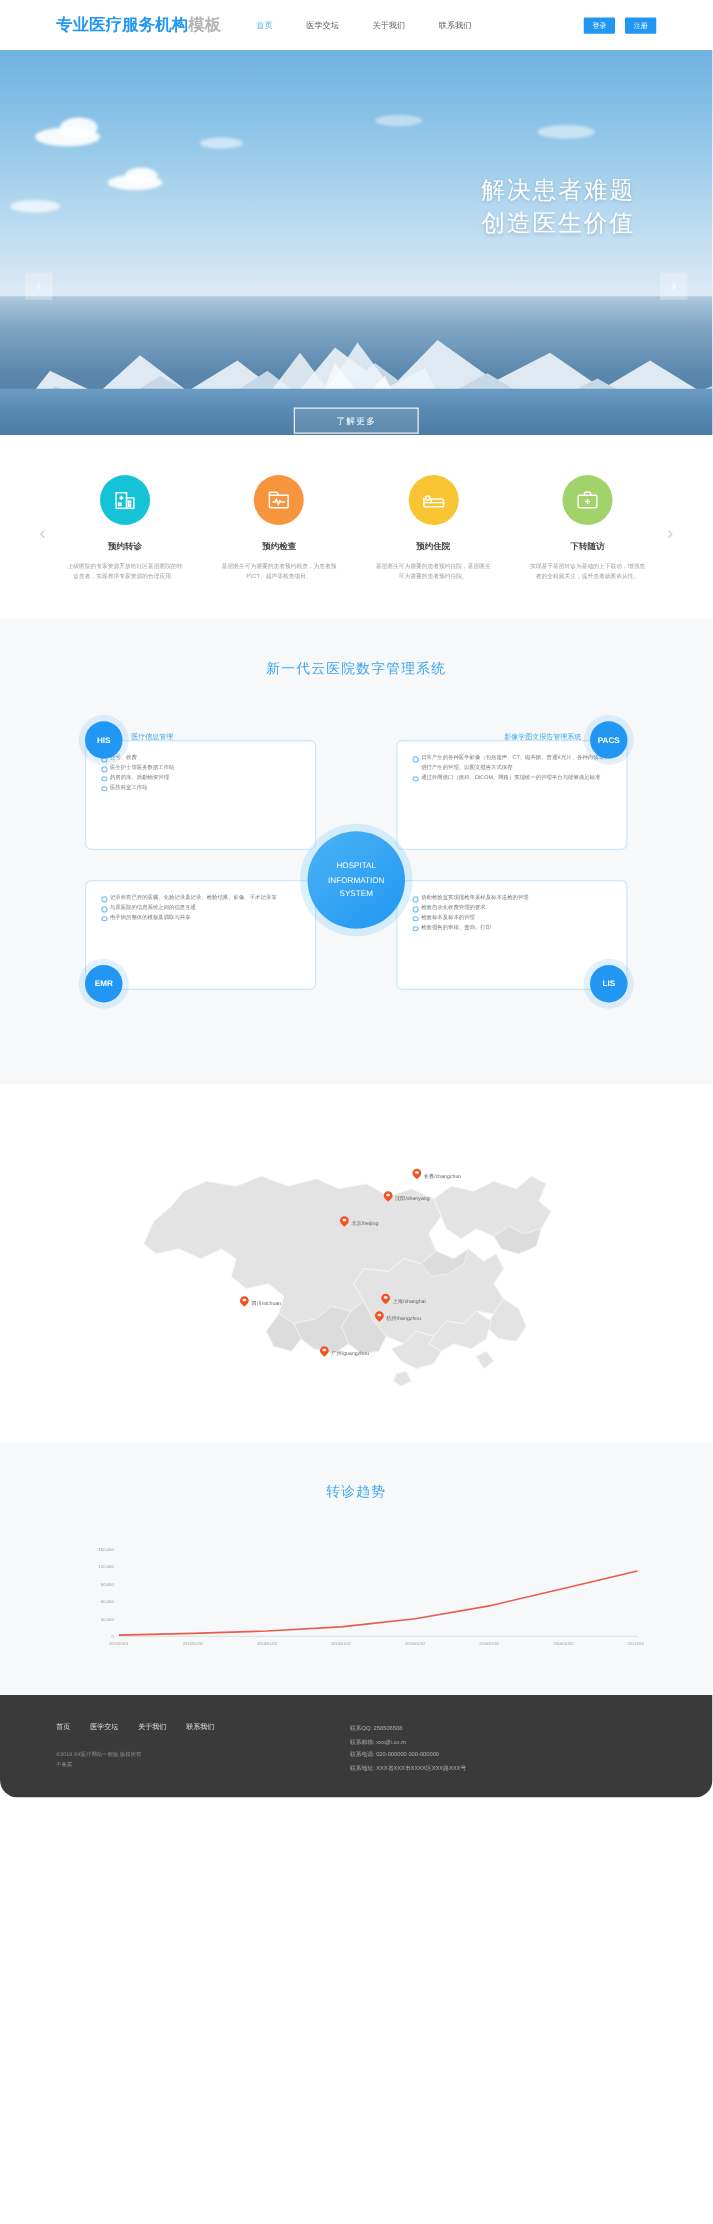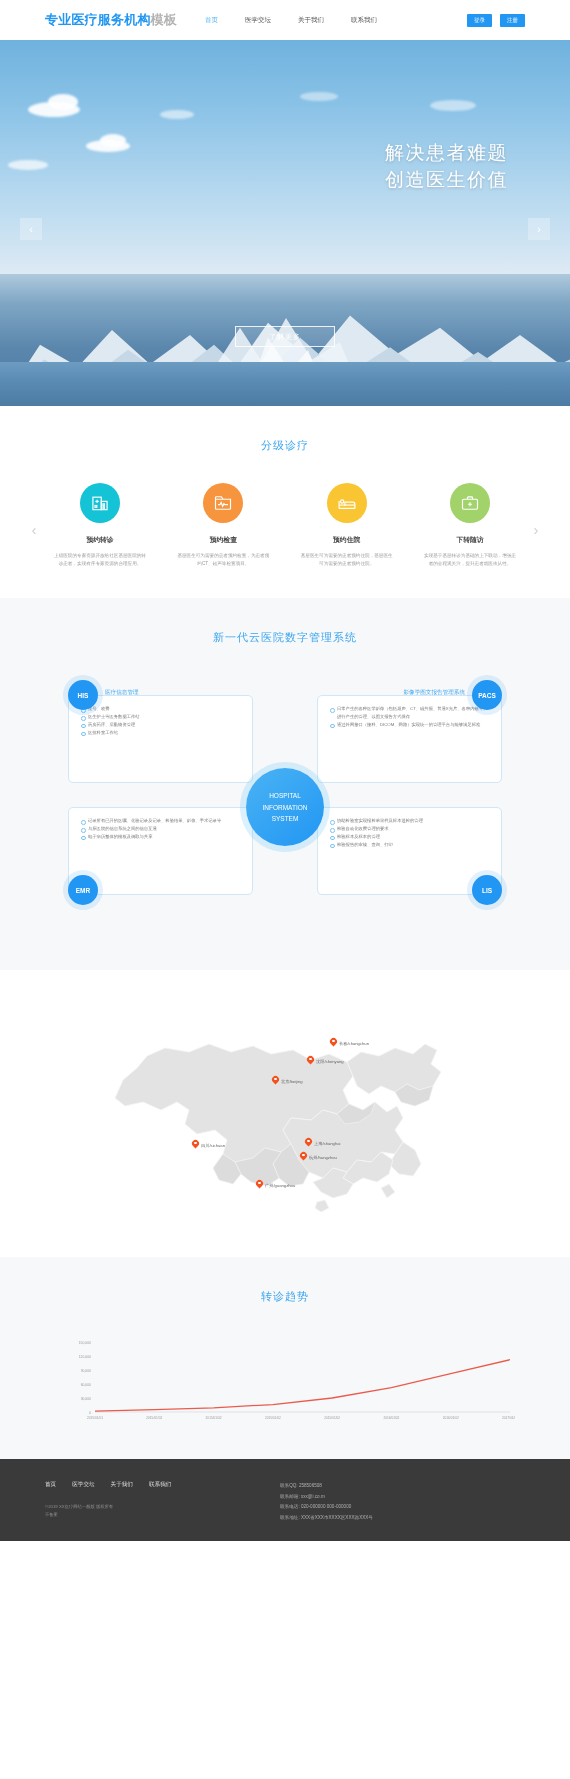--- a/index.html
+++ b/index.html
@@ -3,42 +3,42 @@
 <meta charset="utf-8">
 <style>
   * { box-sizing: border-box; margin: 0; padding: 0; }
   html, body { width: 570px; }
   body {
     font-family: "Liberation Sans", "DejaVu Sans", sans-serif;
     background: #ffffff;
     color: #333;
     -webkit-font-smoothing: antialiased;
   }
-  .page { width: 570px; position: relative; overflow: hidden; }
+  .page { width: 570px; position: relative; overflow: hidden; border-radius: 14px; }
 
   
   .header {
     height: 40px; background: #fff; display: flex; align-items: center;
     padding: 0 45px; position: relative;
   }
   .logo { font-size: 13px; font-weight: bold; letter-spacing: .2px; white-space: nowrap; }
   .logo .brand { color: #2196f3; }
   .logo .sub { color: #b3b3b3; font-weight: bold; }
   .nav { display: flex; margin-left: 28px; gap: 27px; }
   .nav a { font-size: 6.5px; color: #555; text-decoration: none; white-space: nowrap; }
   .nav a.active { color: #4db2f0; }
   .auth { position: absolute; right: 45px; display: flex; gap: 8px; }
   .auth .btn {
     background: #2196f3; color: #fff; font-size: 5.5px; padding: 3px 7px;
     border: none; border-radius: 1px; cursor: pointer; white-space: nowrap;
   }
 
   
   .hero {
-    position: relative; height: 366px; overflow: hidden;
+    position: relative; height: 308px; overflow: hidden;
     background: linear-gradient(to bottom, #7ab8e0 0%, #9ccbe8 22%, #bcdcf0 42%, #d7e9f4 58%, #aec9dd 64%, #7fa6c4 72%, #5b87ad 84%, #4a78a0 100%);
   }
   .sky {
     position: absolute; left: 0; top: 0; width: 100%; height: 64%;
     background: linear-gradient(to bottom, #6fb2de 0%, #8cc3e7 30%, #b5d8ef 65%, #ddeaf4 100%);
   }
   .cloud { position: absolute; background: #fff; border-radius: 50%; opacity: .92; filter: blur(1.2px); }
   .mtn { position: absolute; bottom: 0; width: 100%; height: 36%; }
   .sea {
     position: absolute; bottom: 0; width: 100%; height: 12%;
@@ -209,21 +209,20 @@
       <div>创造医生价值</div>
     </div>
 
     <div class="hero-btn">了解更多</div>
 
     <div class="hero-arrow left">‹</div>
     <div class="hero-arrow right">›</div>
   </div>
 
   <div class="section">
-    <div class="sec-title">分级诊疗</div>
     <div class="cards-wrap">
       <div class="carousel-arrow">‹</div>
       <div class="cards">
 
         <div class="card">
           <div class="circle" style="background:#15c3d6;">
             <svg viewBox="0 0 24 24" fill="none" stroke="#fff" stroke-width="1.4">
               <rect x="3.5" y="5" width="10" height="15"></rect>
                 <rect x="13.5" y="10" width="7" height="10"></rect>
               <path d="M8.5 8v4M6.5 10h4"></path>

